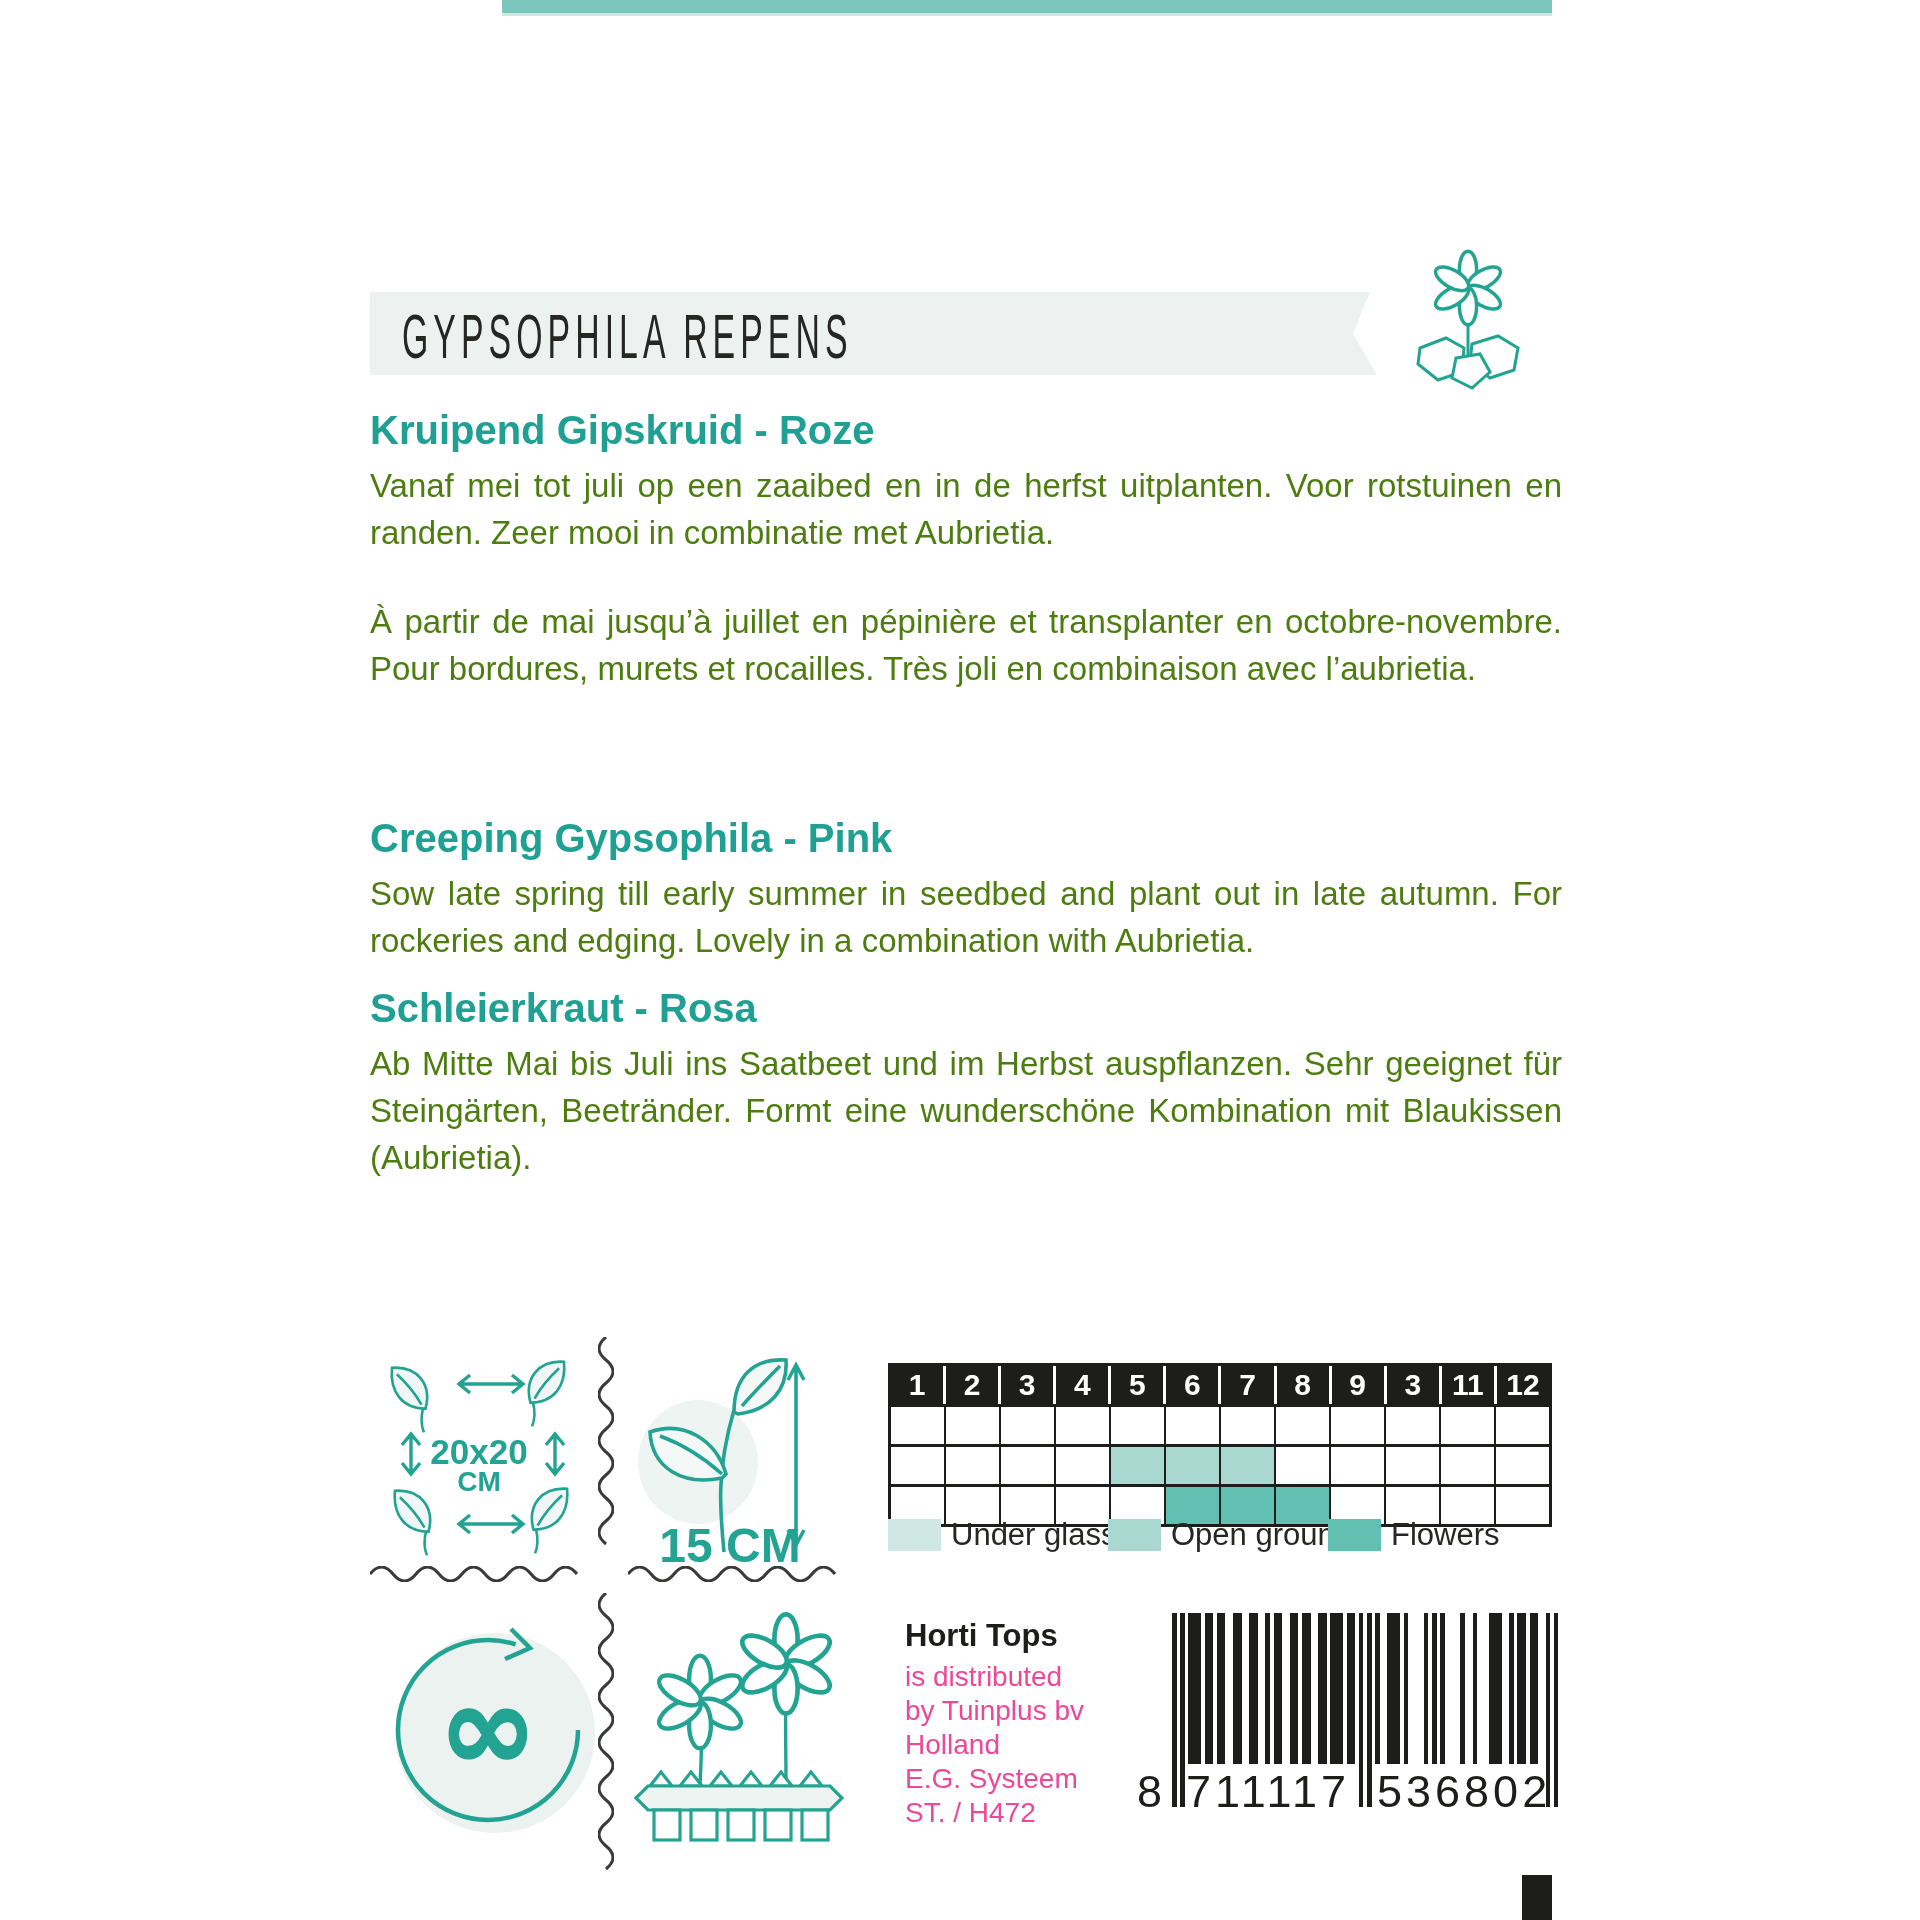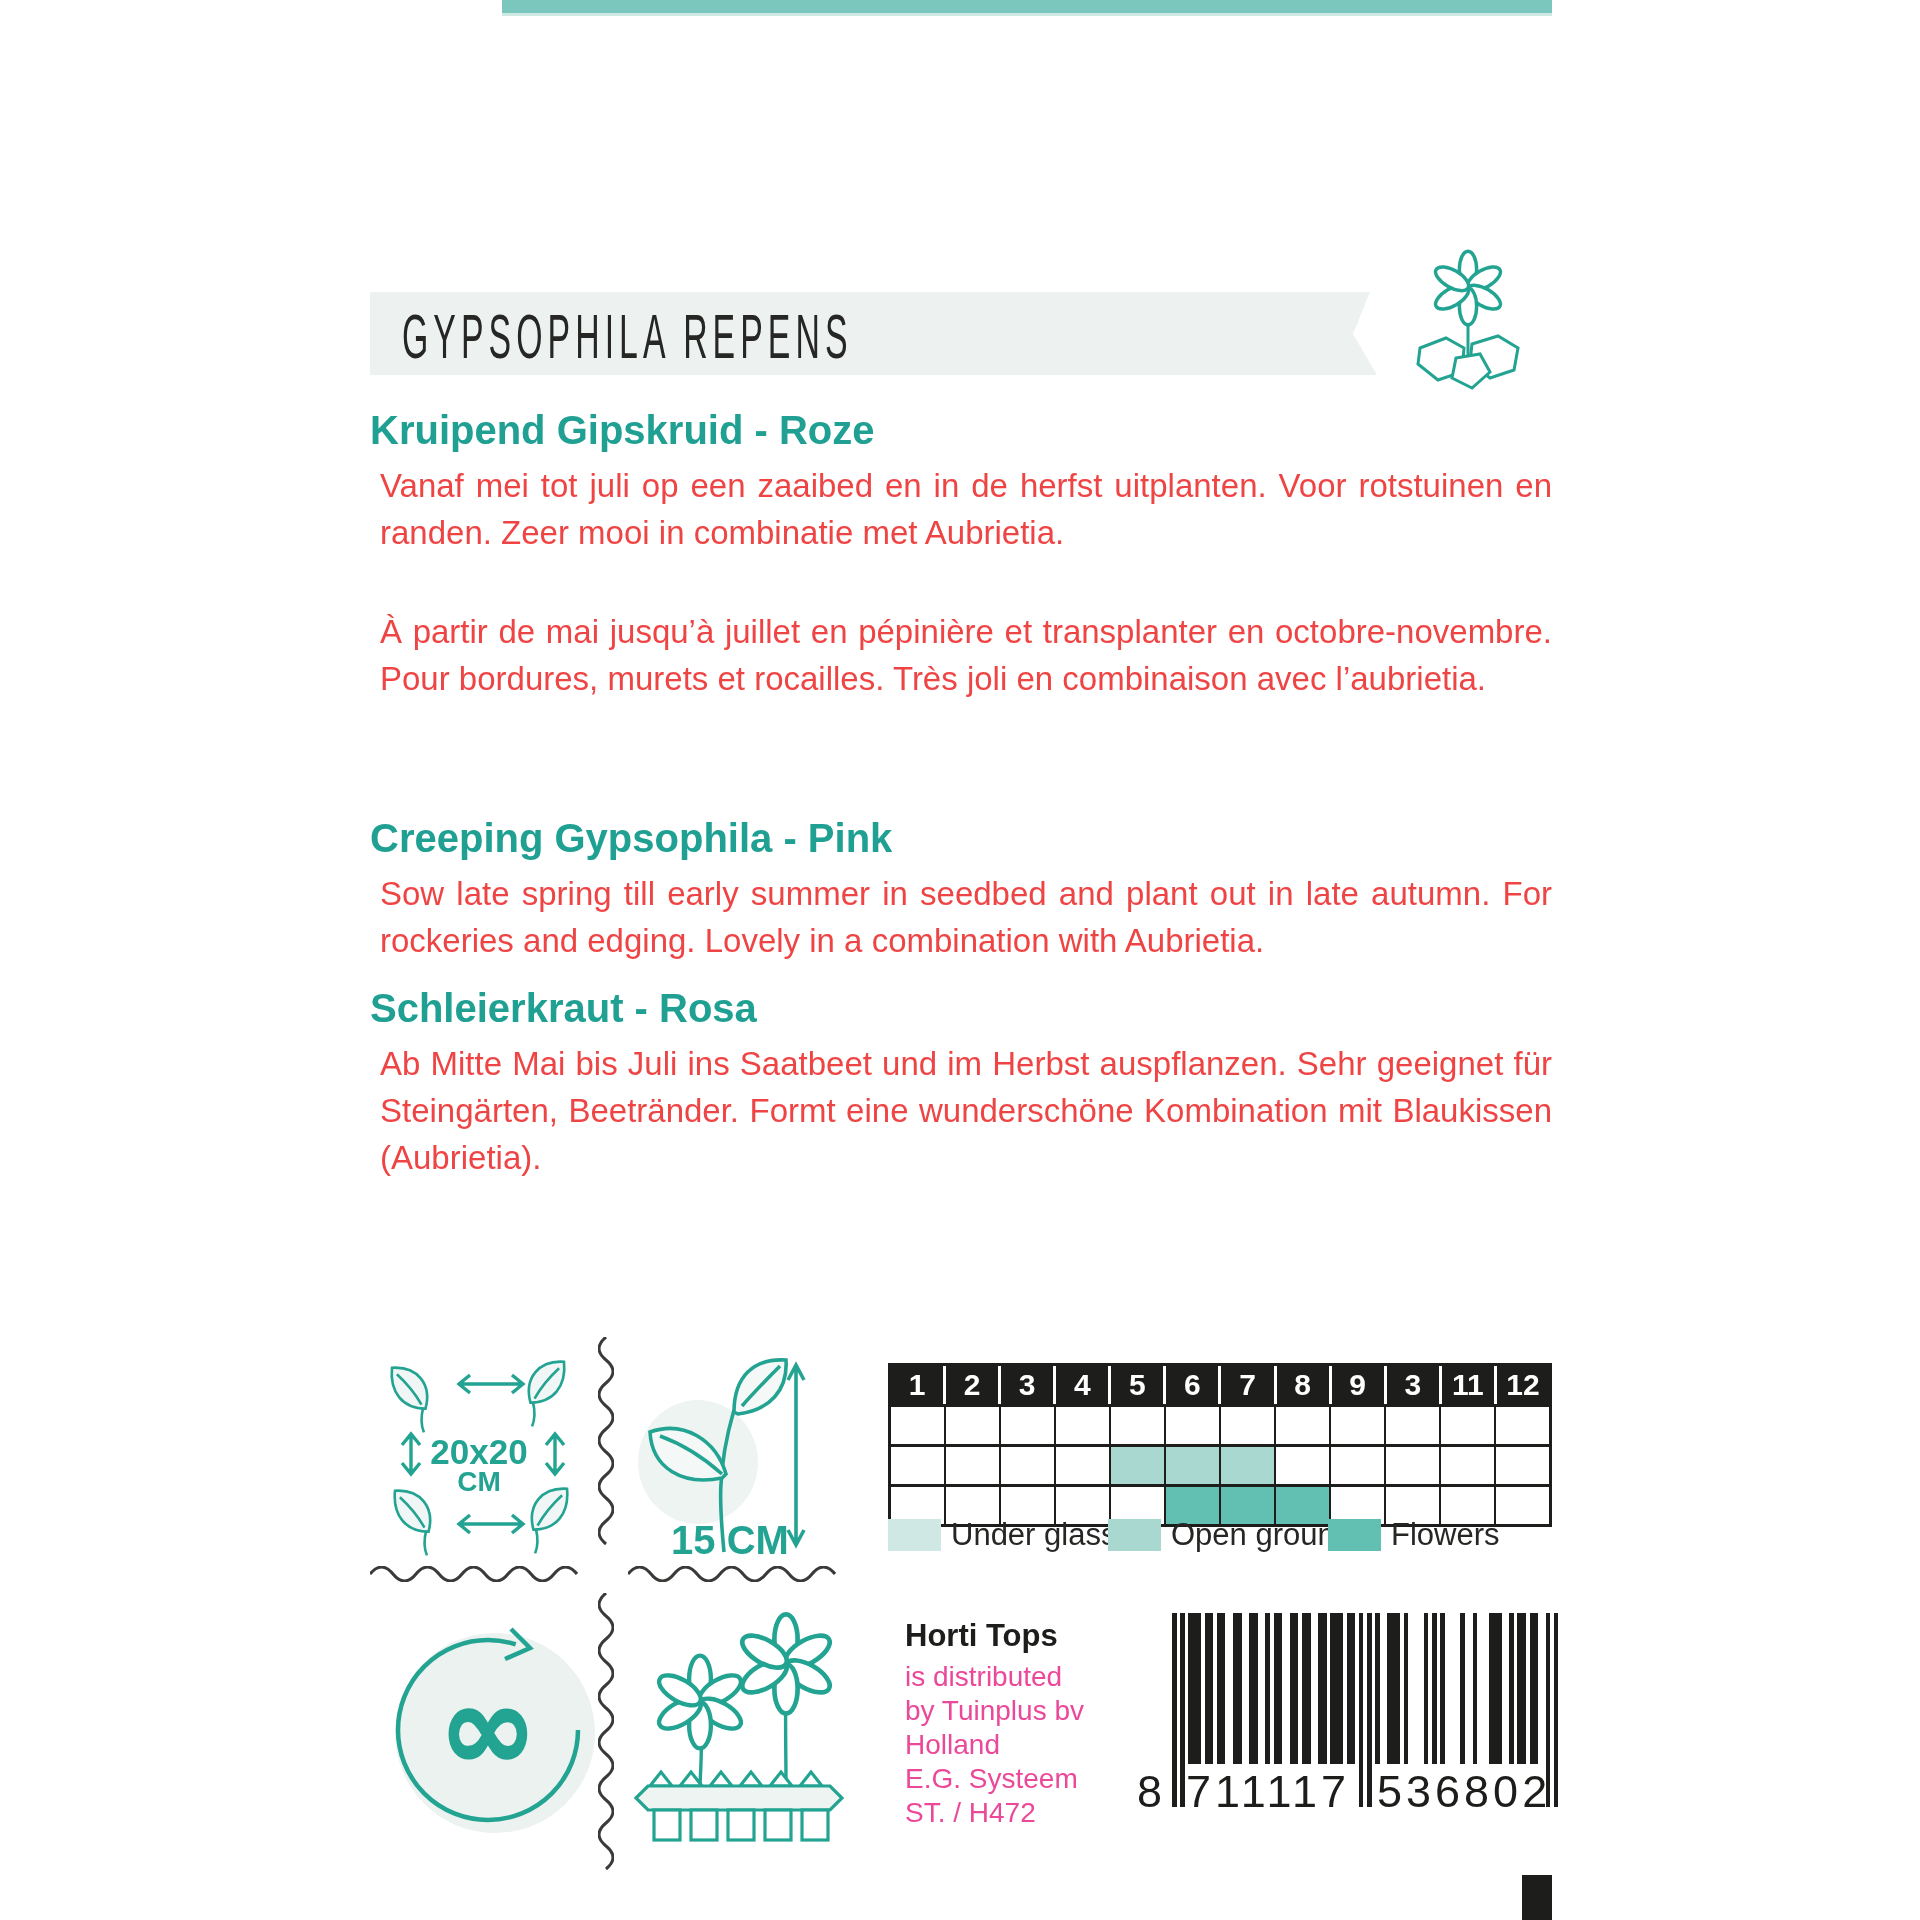--- a/index.html
+++ b/index.html
@@ -15,28 +15,28 @@
 
   
   #banner{left:370px;top:292px;width:1009px;height:83px;background:#edf2f1;
     clip-path:polygon(0 0,1000px 0,983px 42px,1007px 83px,0 83px)}
   #banner-title{left:402px;top:299px;font-size:47px;letter-spacing:7px;color:#262624;
     transform:scale(.72,1.34);transform-origin:0 0;white-space:nowrap;font-weight:400}
 
   
   .sec{position:absolute;left:370px;width:1192px}
   .sec h2{margin:0 0 10px 0;font-size:40px;line-height:44px;color:#1fa093;font-weight:700}
-  .sec p{margin:10px;font-size:33px;line-height:47px;text-align:justify;color:#ef4444}
+  .sec p{margin:0;font-size:33px;line-height:47px;text-align:justify;color:#4d7c0f}
 
   
   .teal{color:#23a391}
   svg.icon{position:absolute;overflow:visible}
   .spacing-text{position:absolute;left:0;right:0;text-align:center;color:#23a391;font-weight:700}
   #spacing-box{left:383px;top:1352px;width:192px;height:204px}
-  #height-label{left:655px;top:1518px;width:150px;text-align:center;color:#23a391;font-weight:700;font-size:40px}
+  #height-label{left:655px;top:1518px;width:150px;text-align:center;color:#23a391;font-weight:700;font-size:48px}
 
   .wavy{position:absolute}
   .wavy path{stroke:#3a3a38;stroke-width:3;fill:none}
 
   
   #cal{position:absolute;left:888px;top:1363px;width:664px;border:3px solid #1d1d1b;box-sizing:border-box;background:#fff}
   .cal-row{display:flex;height:37px}
   .cal-row.cal-head{height:38px}
   .cal-row:not(:first-child){border-top:3px solid #1d1d1b}
   .cal-cell{flex:1;box-sizing:border-box;border-left:2px solid #1d1d1b}

